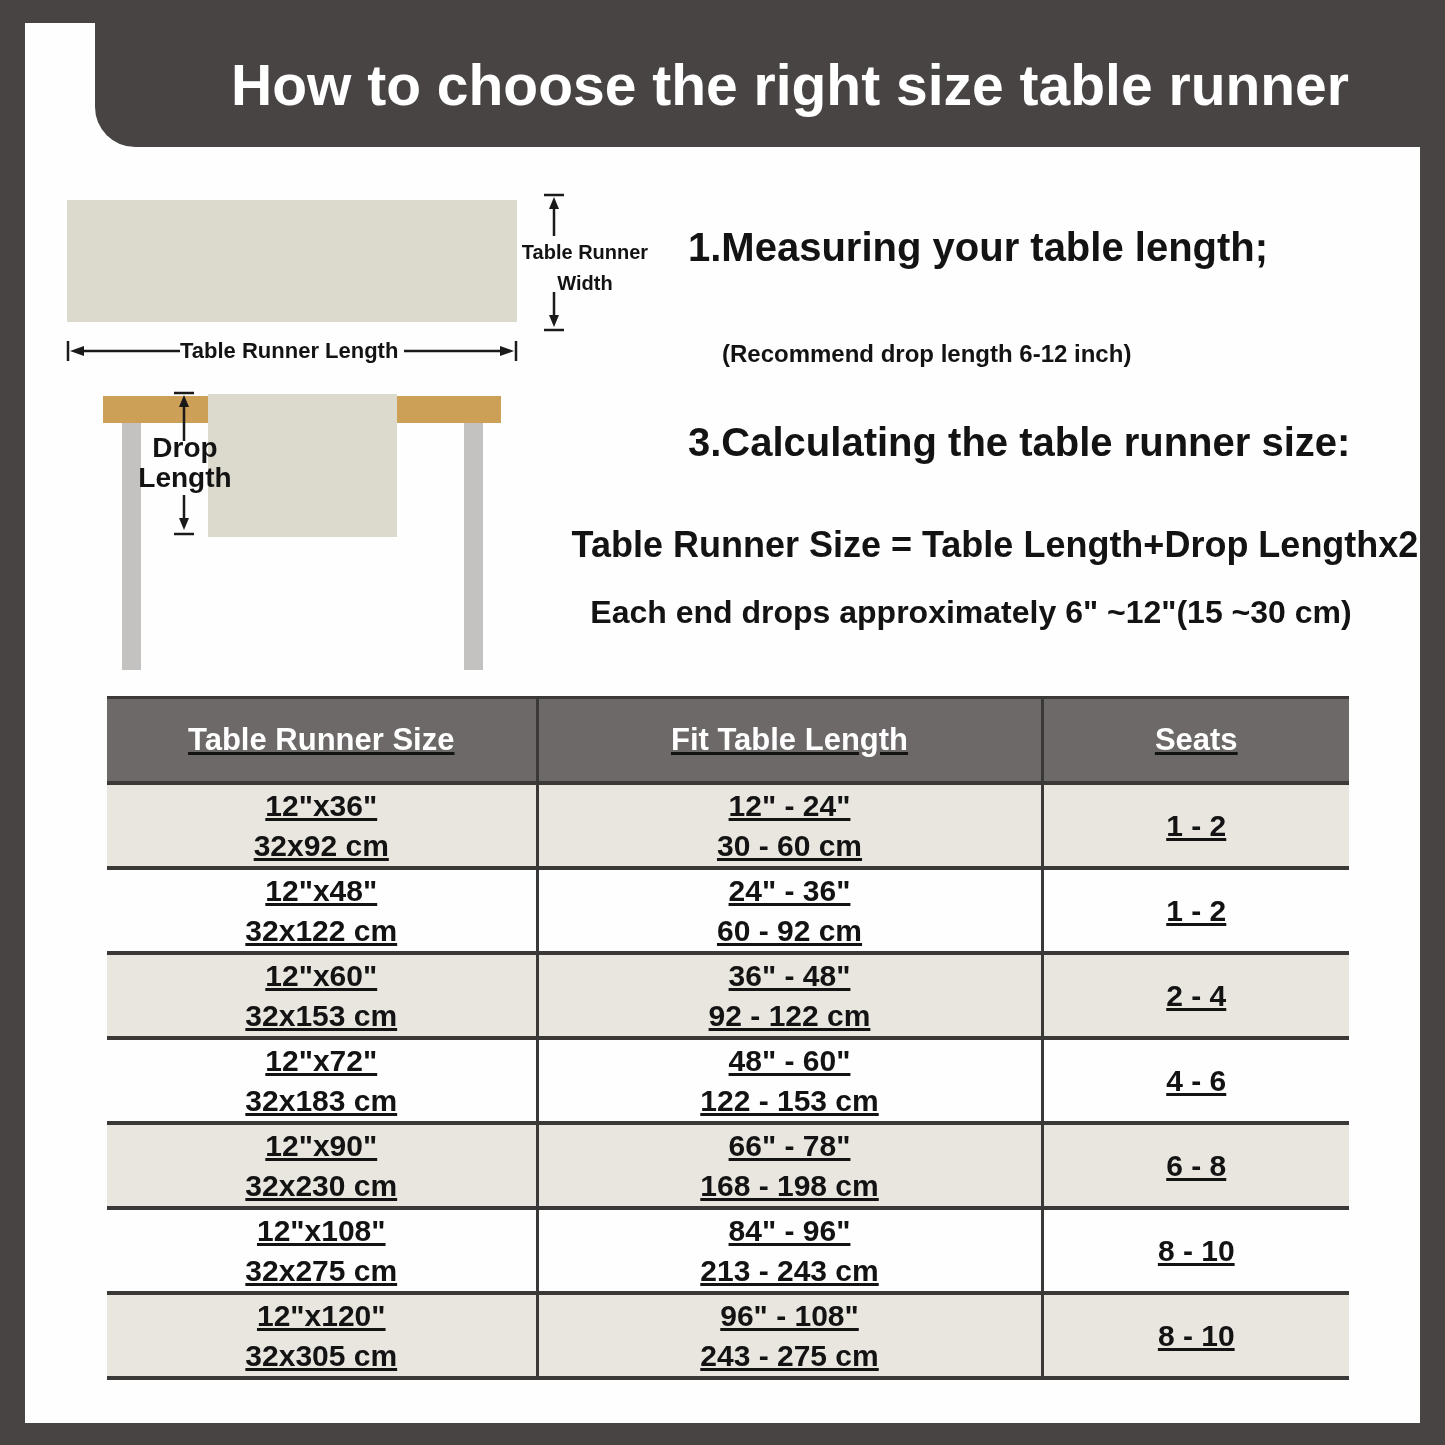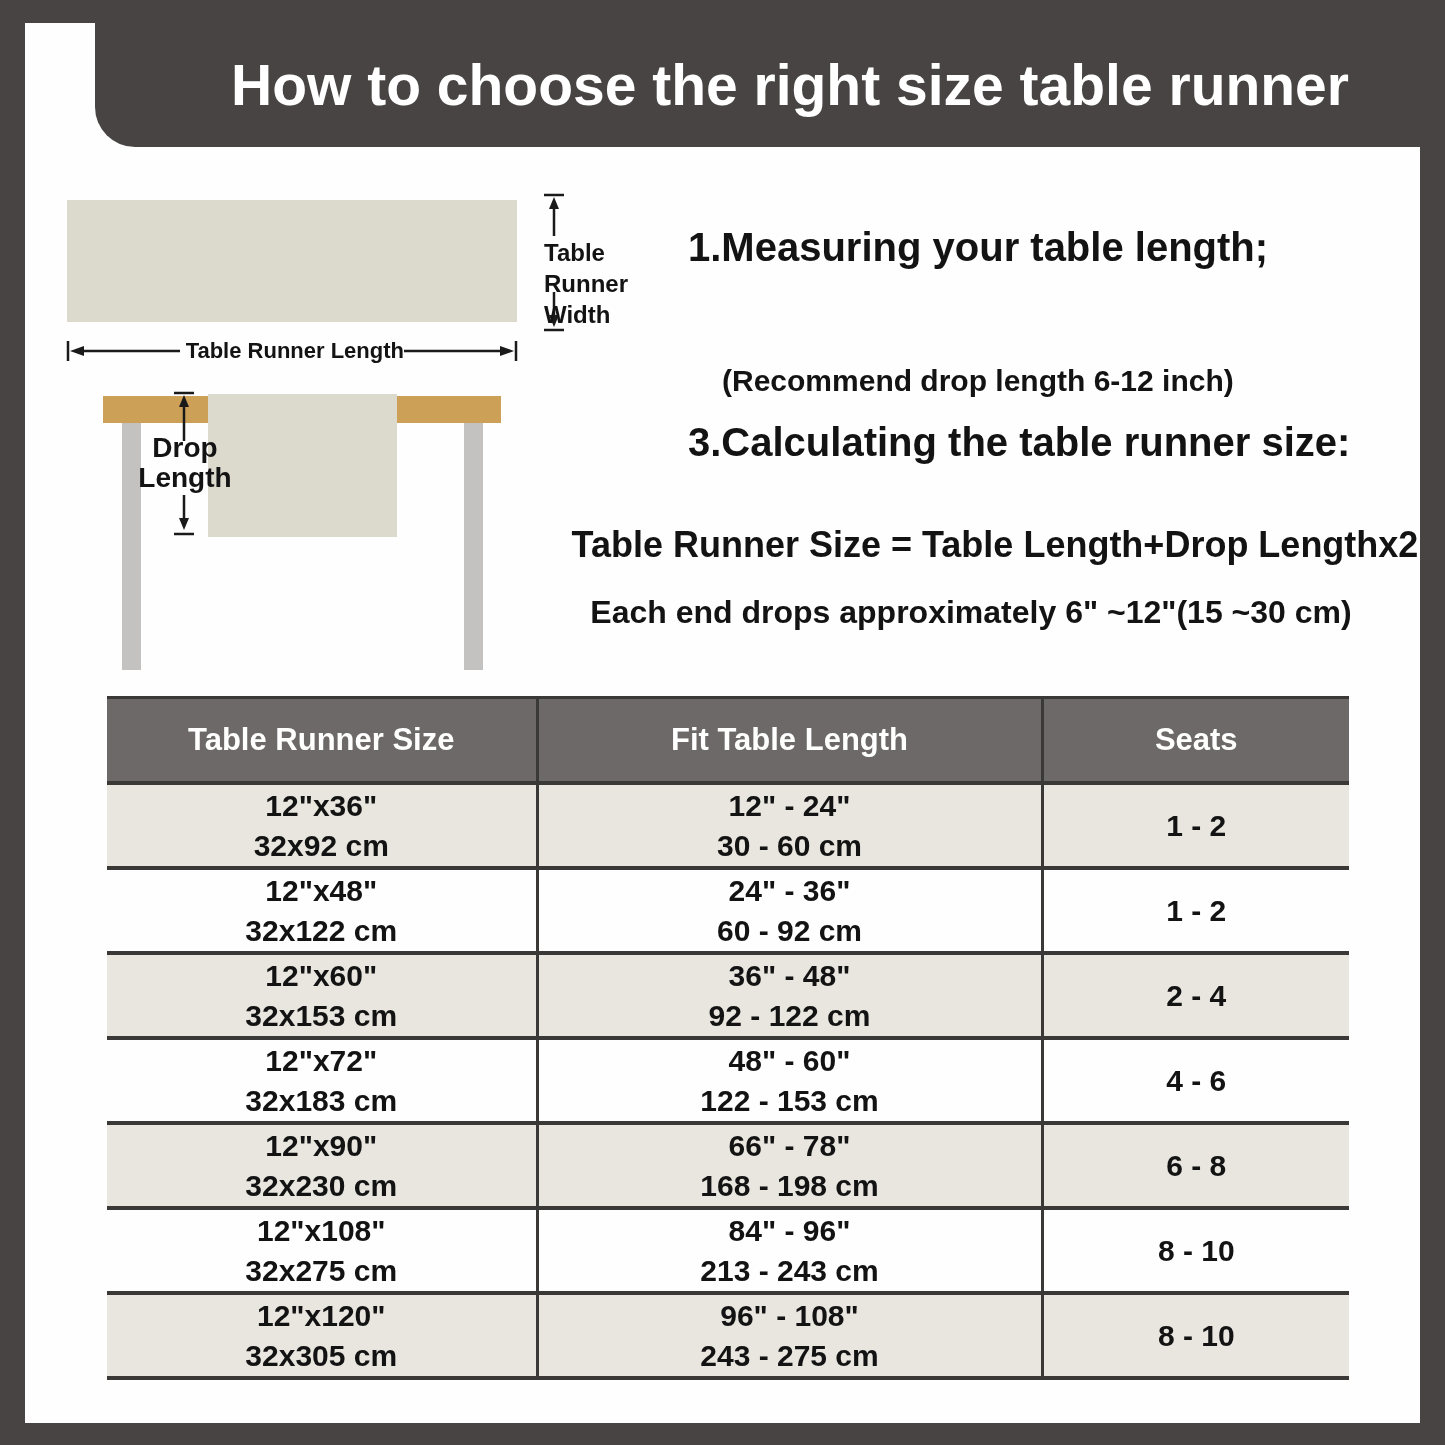--- a/index.html
+++ b/index.html
@@ -14,54 +14,54 @@
   .banner{
     position:absolute;left:95px;top:23px;width:1390px;height:124px;
     background:#474443;border-radius:0 0 40px 40px;
     display:flex;align-items:center;justify-content:center;
   }
   .banner h1{margin:0;font-size:57px;letter-spacing:0;color:#fff;white-space:nowrap;}
   
   .runner-top{position:absolute;left:67px;top:200px;width:450px;height:122px;background:#dcdacd;}
   .width-arrow{position:absolute;left:538px;top:192px;}
   .width-label{
-    position:absolute;left:544px;top:237px;width:130px;text-align:left;
-    font-size:24px;line-height:31px;
+    position:absolute;left:520px;top:237px;width:130px;text-align:center;
+    font-size:20px;line-height:31px;
   }
   .width-label span{display:block;}
   .length-arrow{position:absolute;left:66px;top:339px;}
   .length-label{
-    position:absolute;left:180px;top:338px;width:224px;text-align:right;
+    position:absolute;left:180px;top:338px;width:224px;text-align:left;
     background:#fefefe;font-size:22px;line-height:26px;white-space:nowrap;
   }
   
   .tabletop{position:absolute;left:103px;top:396px;width:398px;height:27px;background:#cda057;}
   .leg{position:absolute;top:423px;width:19px;height:247px;background:#c3c2c0;}
   .leg-left{left:122px;}
   .leg-right{left:464px;}
   .runner-front{position:absolute;left:208px;top:394px;width:189px;height:143px;background:#dcdacd;z-index:2;}
   .drop-arrow{position:absolute;left:168px;top:391px;z-index:3;}
   .drop-label{
     position:absolute;left:133px;top:433px;width:104px;text-align:center;
     font-size:28px;line-height:30px;z-index:4;
   }
   .drop-label span{display:block;}
   
   .step{position:absolute;left:688px;font-size:40px;white-space:nowrap;}
   .step1{top:225px;}
   .step2{top:300px;}
-  .step-note{position:absolute;left:722px;top:364px;font-size:30px;white-space:nowrap;}
+  .step-note{position:absolute;left:722px;top:340px;font-size:24px;white-space:nowrap;}
   .step3{top:420px;}
   
   .formula{position:absolute;left:527px;top:524px;width:936px;text-align:center;font-size:36px;white-space:nowrap;}
   .formula-note{position:absolute;left:503px;top:594px;width:936px;text-align:center;font-size:32px;white-space:nowrap;}
   
   .size-table{
     position:absolute;left:107px;top:696px;width:1242px;
-    border-collapse:collapse;table-layout:fixed;
+    border-collapse:collapse;table-layout:fixed;text-decoration:underline;
   }
   .size-table th,.size-table td{
     border:3px solid #3a3938;border-top-width:4px;border-bottom-width:4px;
     text-align:center;vertical-align:middle;padding:0;
   }
   .size-table th{
     background:#6c6968;color:#fff;font-size:31px;height:82px;
     border-top-width:3px;font-weight:700;
   }
   .size-table td{height:81px;font-size:30px;line-height:40px;font-weight:700;}

